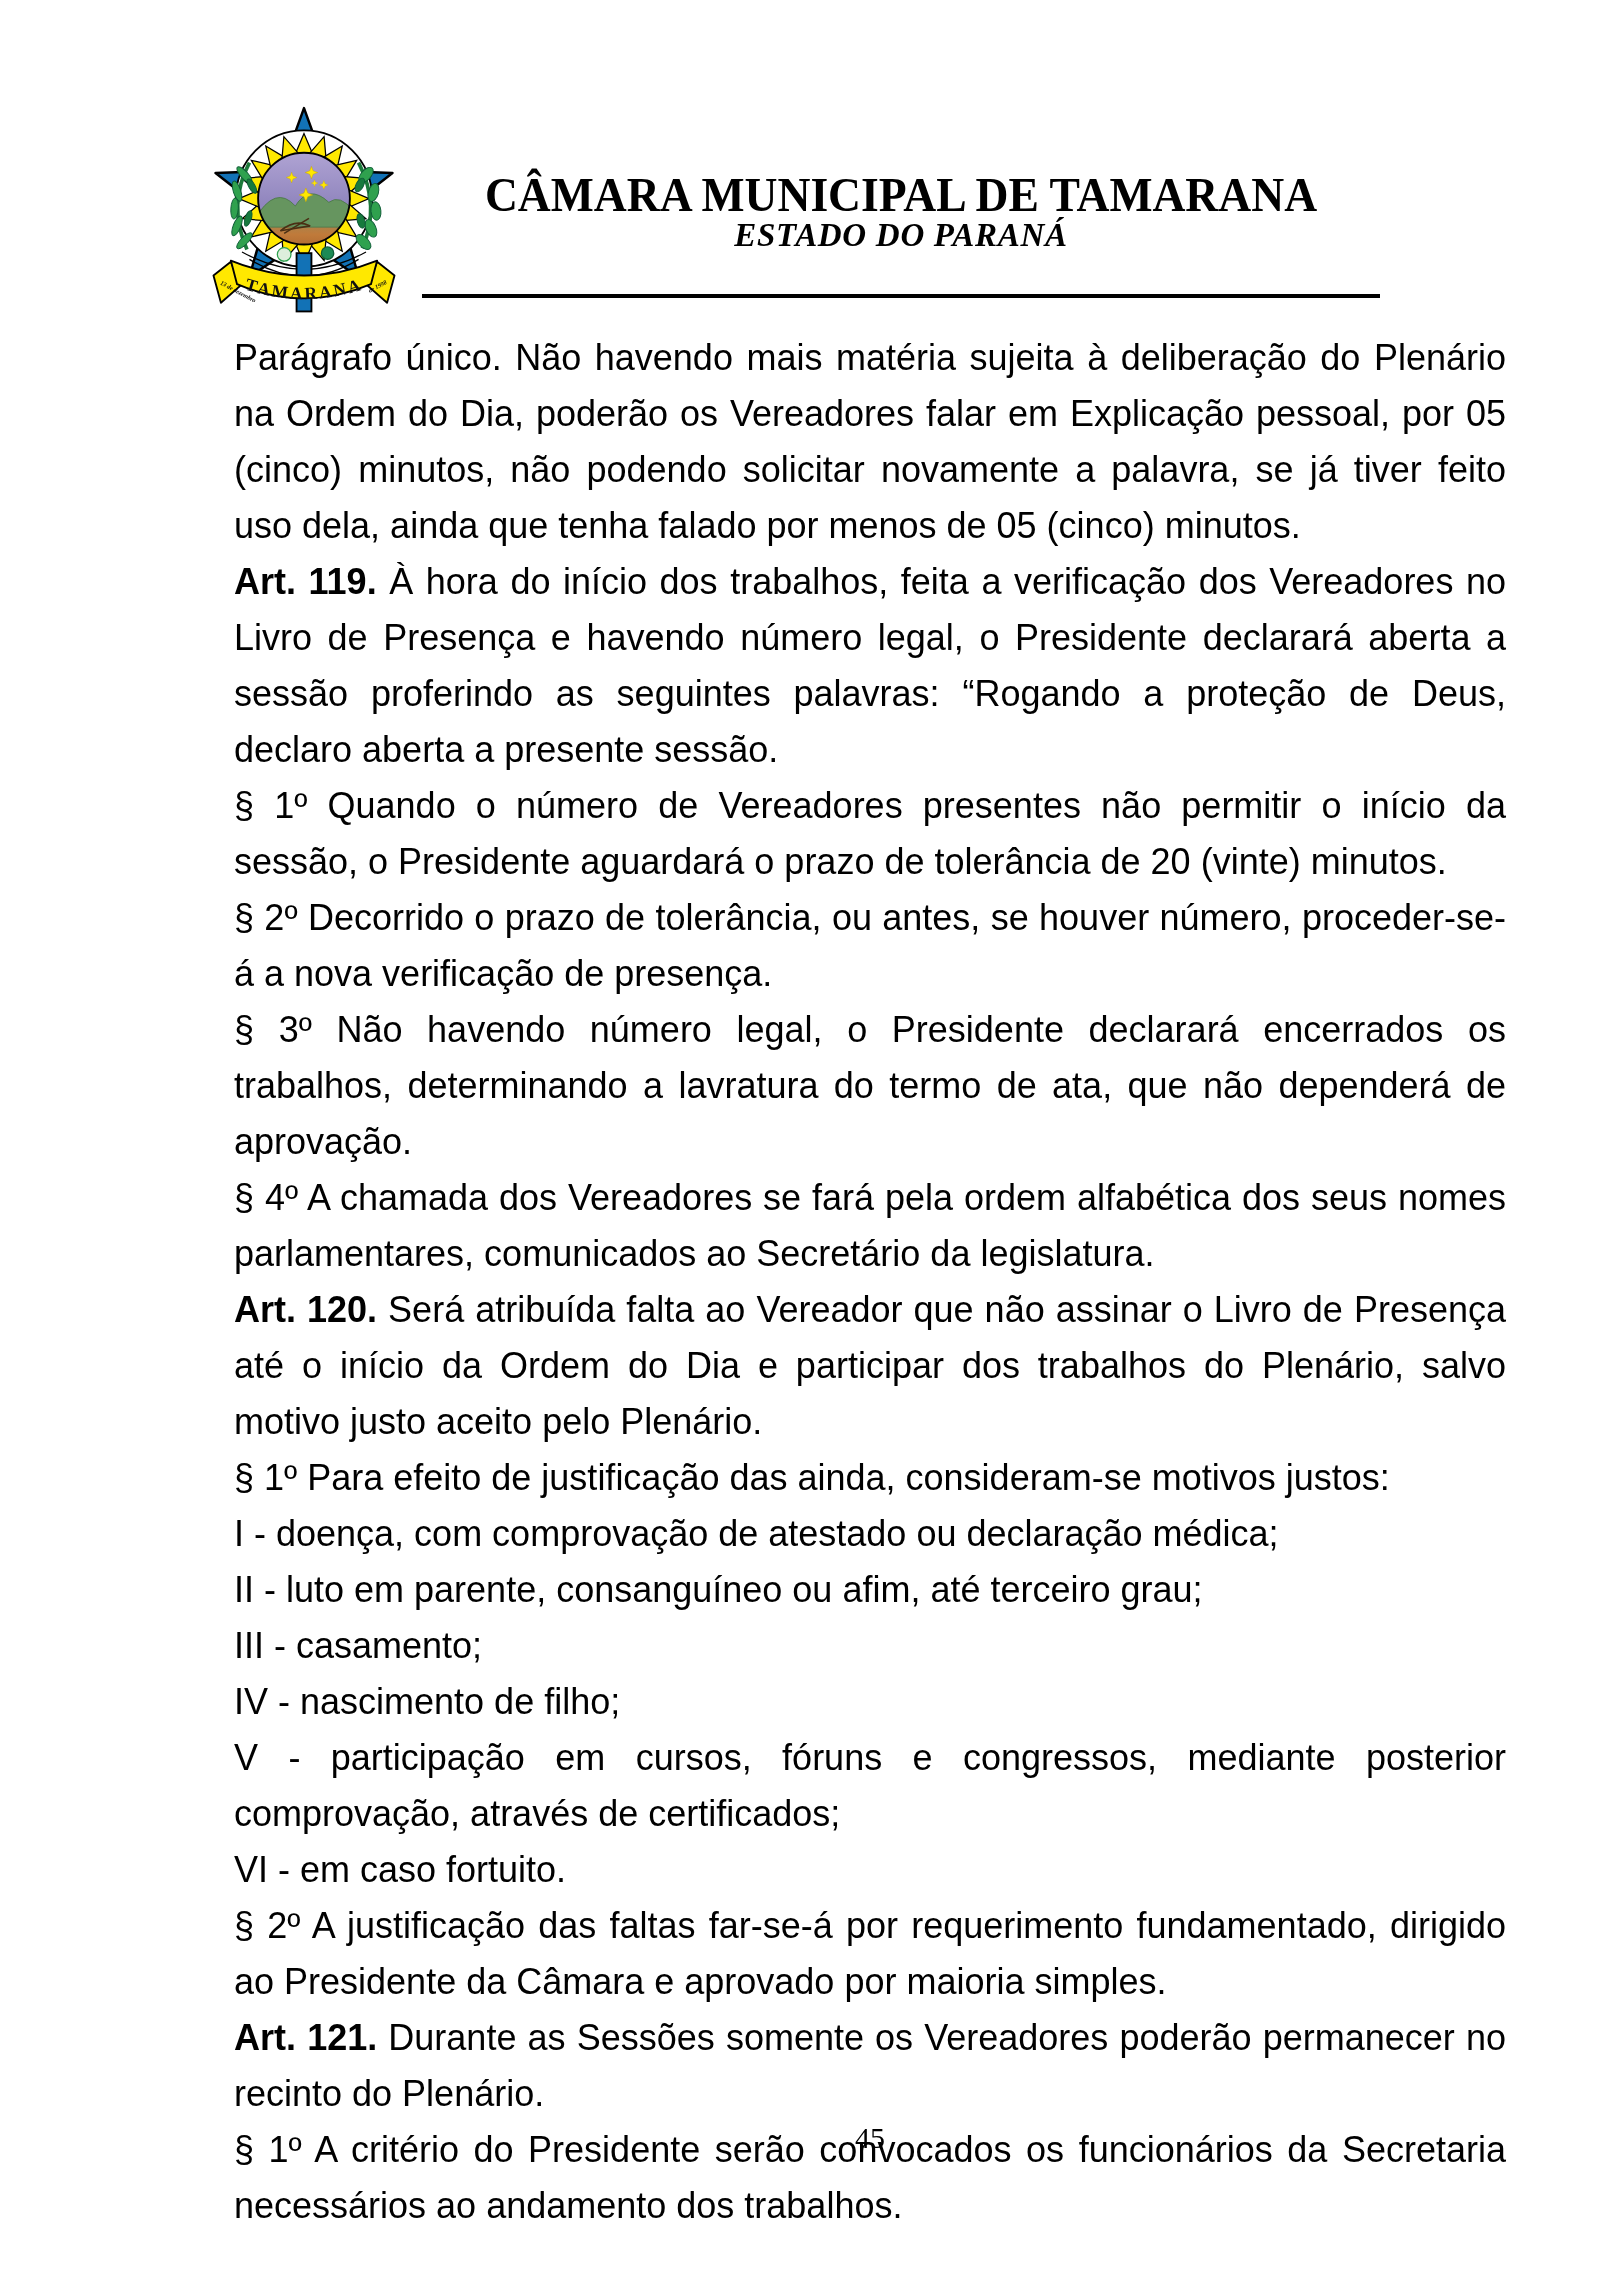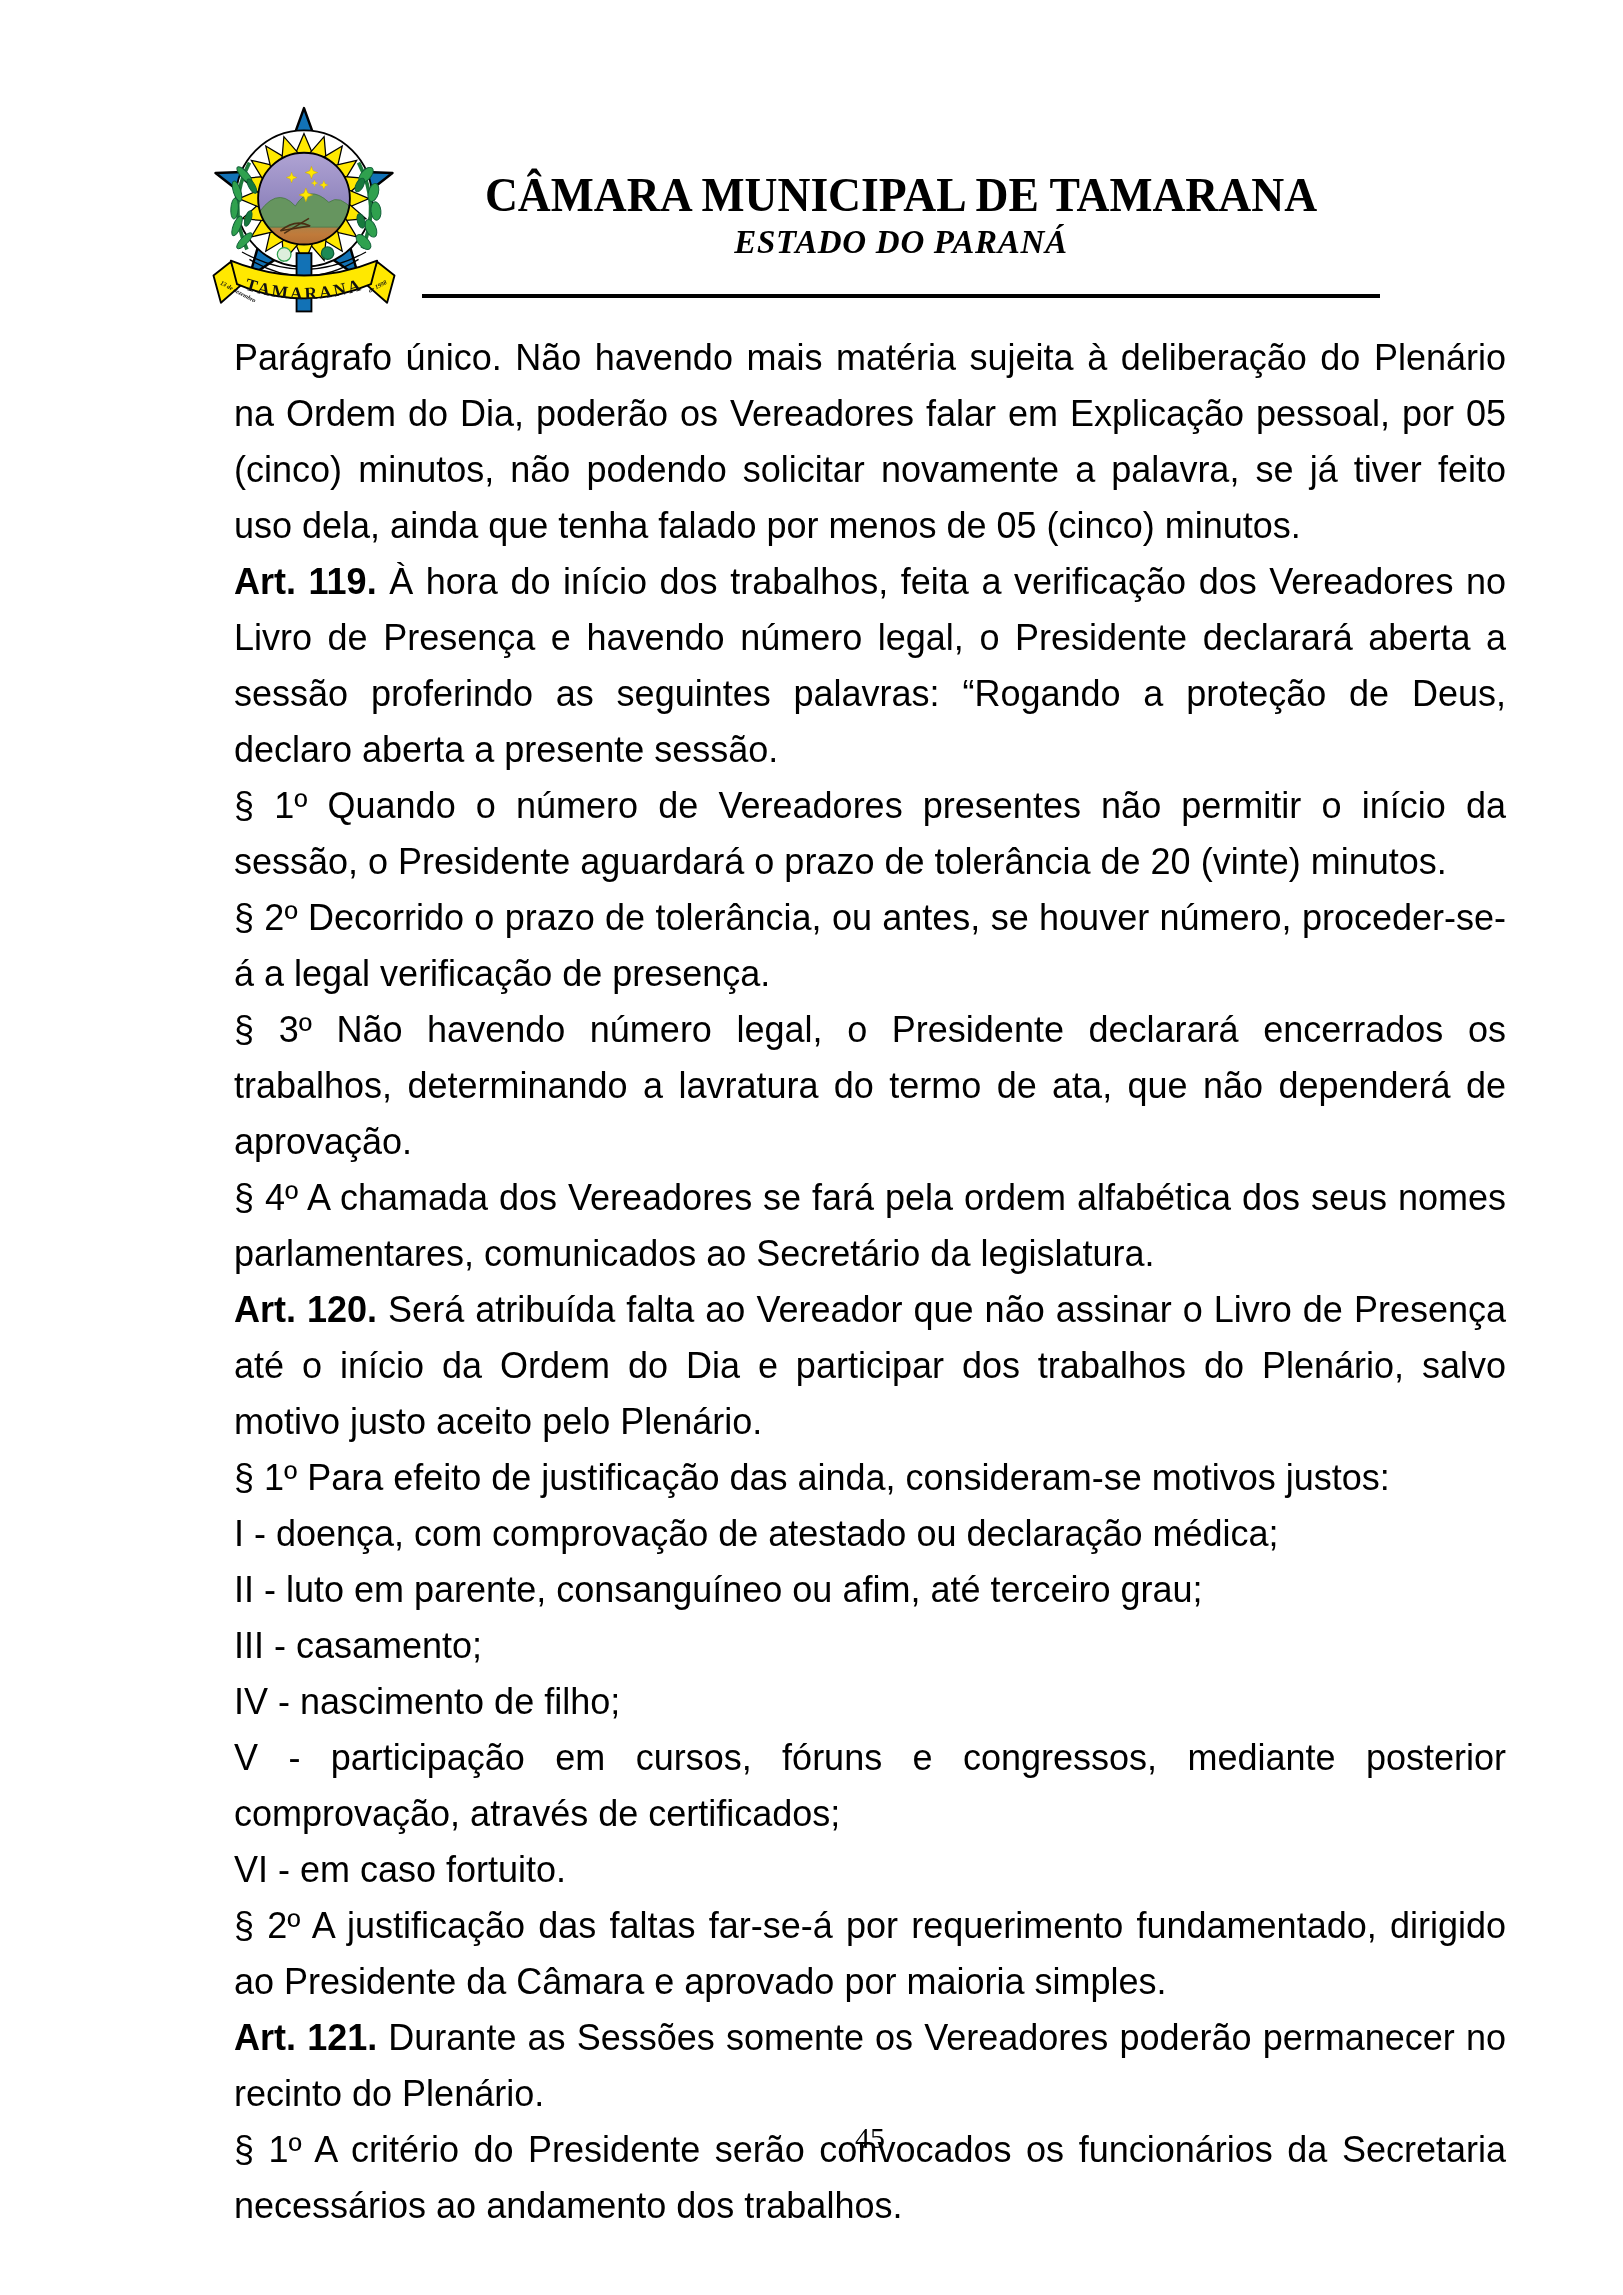--- a/index.html
+++ b/index.html
@@ -9,21 +9,21 @@
   }
   .logo{position:absolute;left:211px;top:105px;width:186px;height:212px;}
   .brand{position:absolute;left:422px;top:171px;width:958px;text-align:center;}
   .brand-title{
     font-family:"Liberation Serif",serif;font-weight:bold;font-size:48px;
     line-height:1.0;white-space:nowrap;transform:scaleX(.95);transform-origin:center;
     letter-spacing:0px;
   }
   .brand-sub{
     font-family:"Liberation Serif",serif;font-weight:bold;font-style:italic;
-    font-size:33px;line-height:1.0;margin-top:7px;letter-spacing:0.7px;white-space:nowrap;
+    font-size:33px;line-height:1.0;margin-top:0;letter-spacing:0.7px;white-space:nowrap;
   }
   .header-rule{position:absolute;left:422px;top:294px;width:958px;height:3.9px;background:#000;}
   .doc{
     position:absolute;left:234px;top:330px;width:1272px;
     font-size:36px;line-height:56px;text-align:justify;text-justify:inter-word;
   }
   .doc p{margin:0;padding:0;}
   .doc b{font-weight:bold;}
   .pageno{
     position:absolute;left:234px;top:2123px;width:1272px;text-align:center;
@@ -154,21 +154,21 @@
     <div class="brand-title">CÂMARA MUNICIPAL DE TAMARANA</div>
     <div class="brand-sub">ESTADO DO PARANÁ</div>
   </div>
 
   <div class="header-rule"></div>
 
   <div class="doc">
       <p>Parágrafo único. Não havendo mais matéria sujeita à deliberação do Plenário na Ordem do Dia, poderão os Vereadores falar em Explicação pessoal, por 05 (cinco) minutos, não podendo solicitar novamente a palavra, se já tiver feito uso dela, ainda que tenha falado por menos de 05 (cinco) minutos.</p>
       <p><b>Art. 119.</b> À hora do início dos trabalhos, feita a verificação dos Vereadores no Livro de Presença e havendo número legal, o Presidente declarará aberta a sessão proferindo as seguintes palavras: “Rogando a proteção de Deus, declaro aberta a presente sessão.</p>
       <p>§ 1º Quando o número de Vereadores presentes não permitir o início da sessão, o Presidente aguardará o prazo de tolerância de 20 (vinte) minutos.</p>
-      <p>§ 2º Decorrido o prazo de tolerância, ou antes, se houver número, proceder-se-á a legal verificação de presença.</p>
+      <p>§ 2º Decorrido o prazo de tolerância, ou antes, se houver número, proceder-se-á a nova verificação de presença.</p>
       <p>§ 3º Não havendo número legal, o Presidente declarará encerrados os trabalhos, determinando a lavratura do termo de ata, que não dependerá de aprovação.</p>
       <p>§ 4º A chamada dos Vereadores se fará pela ordem alfabética dos seus nomes parlamentares, comunicados ao Secretário da legislatura.</p>
       <p><b>Art. 120.</b> Será atribuída falta ao Vereador que não assinar o Livro de Presença até o início da Ordem do Dia e participar dos trabalhos do Plenário, salvo motivo justo aceito pelo Plenário.</p>
       <p>§ 1º Para efeito de justificação das ainda, consideram-se motivos justos:</p>
       <p>I - doença, com comprovação de atestado ou declaração médica;</p>
       <p>II - luto em parente, consanguíneo ou afim, até terceiro grau;</p>
       <p>III - casamento;</p>
       <p>IV - nascimento de filho;</p>
       <p>V - participação em cursos, fóruns e congressos, mediante posterior comprovação, através de certificados;</p>
       <p>VI - em caso fortuito.</p>

